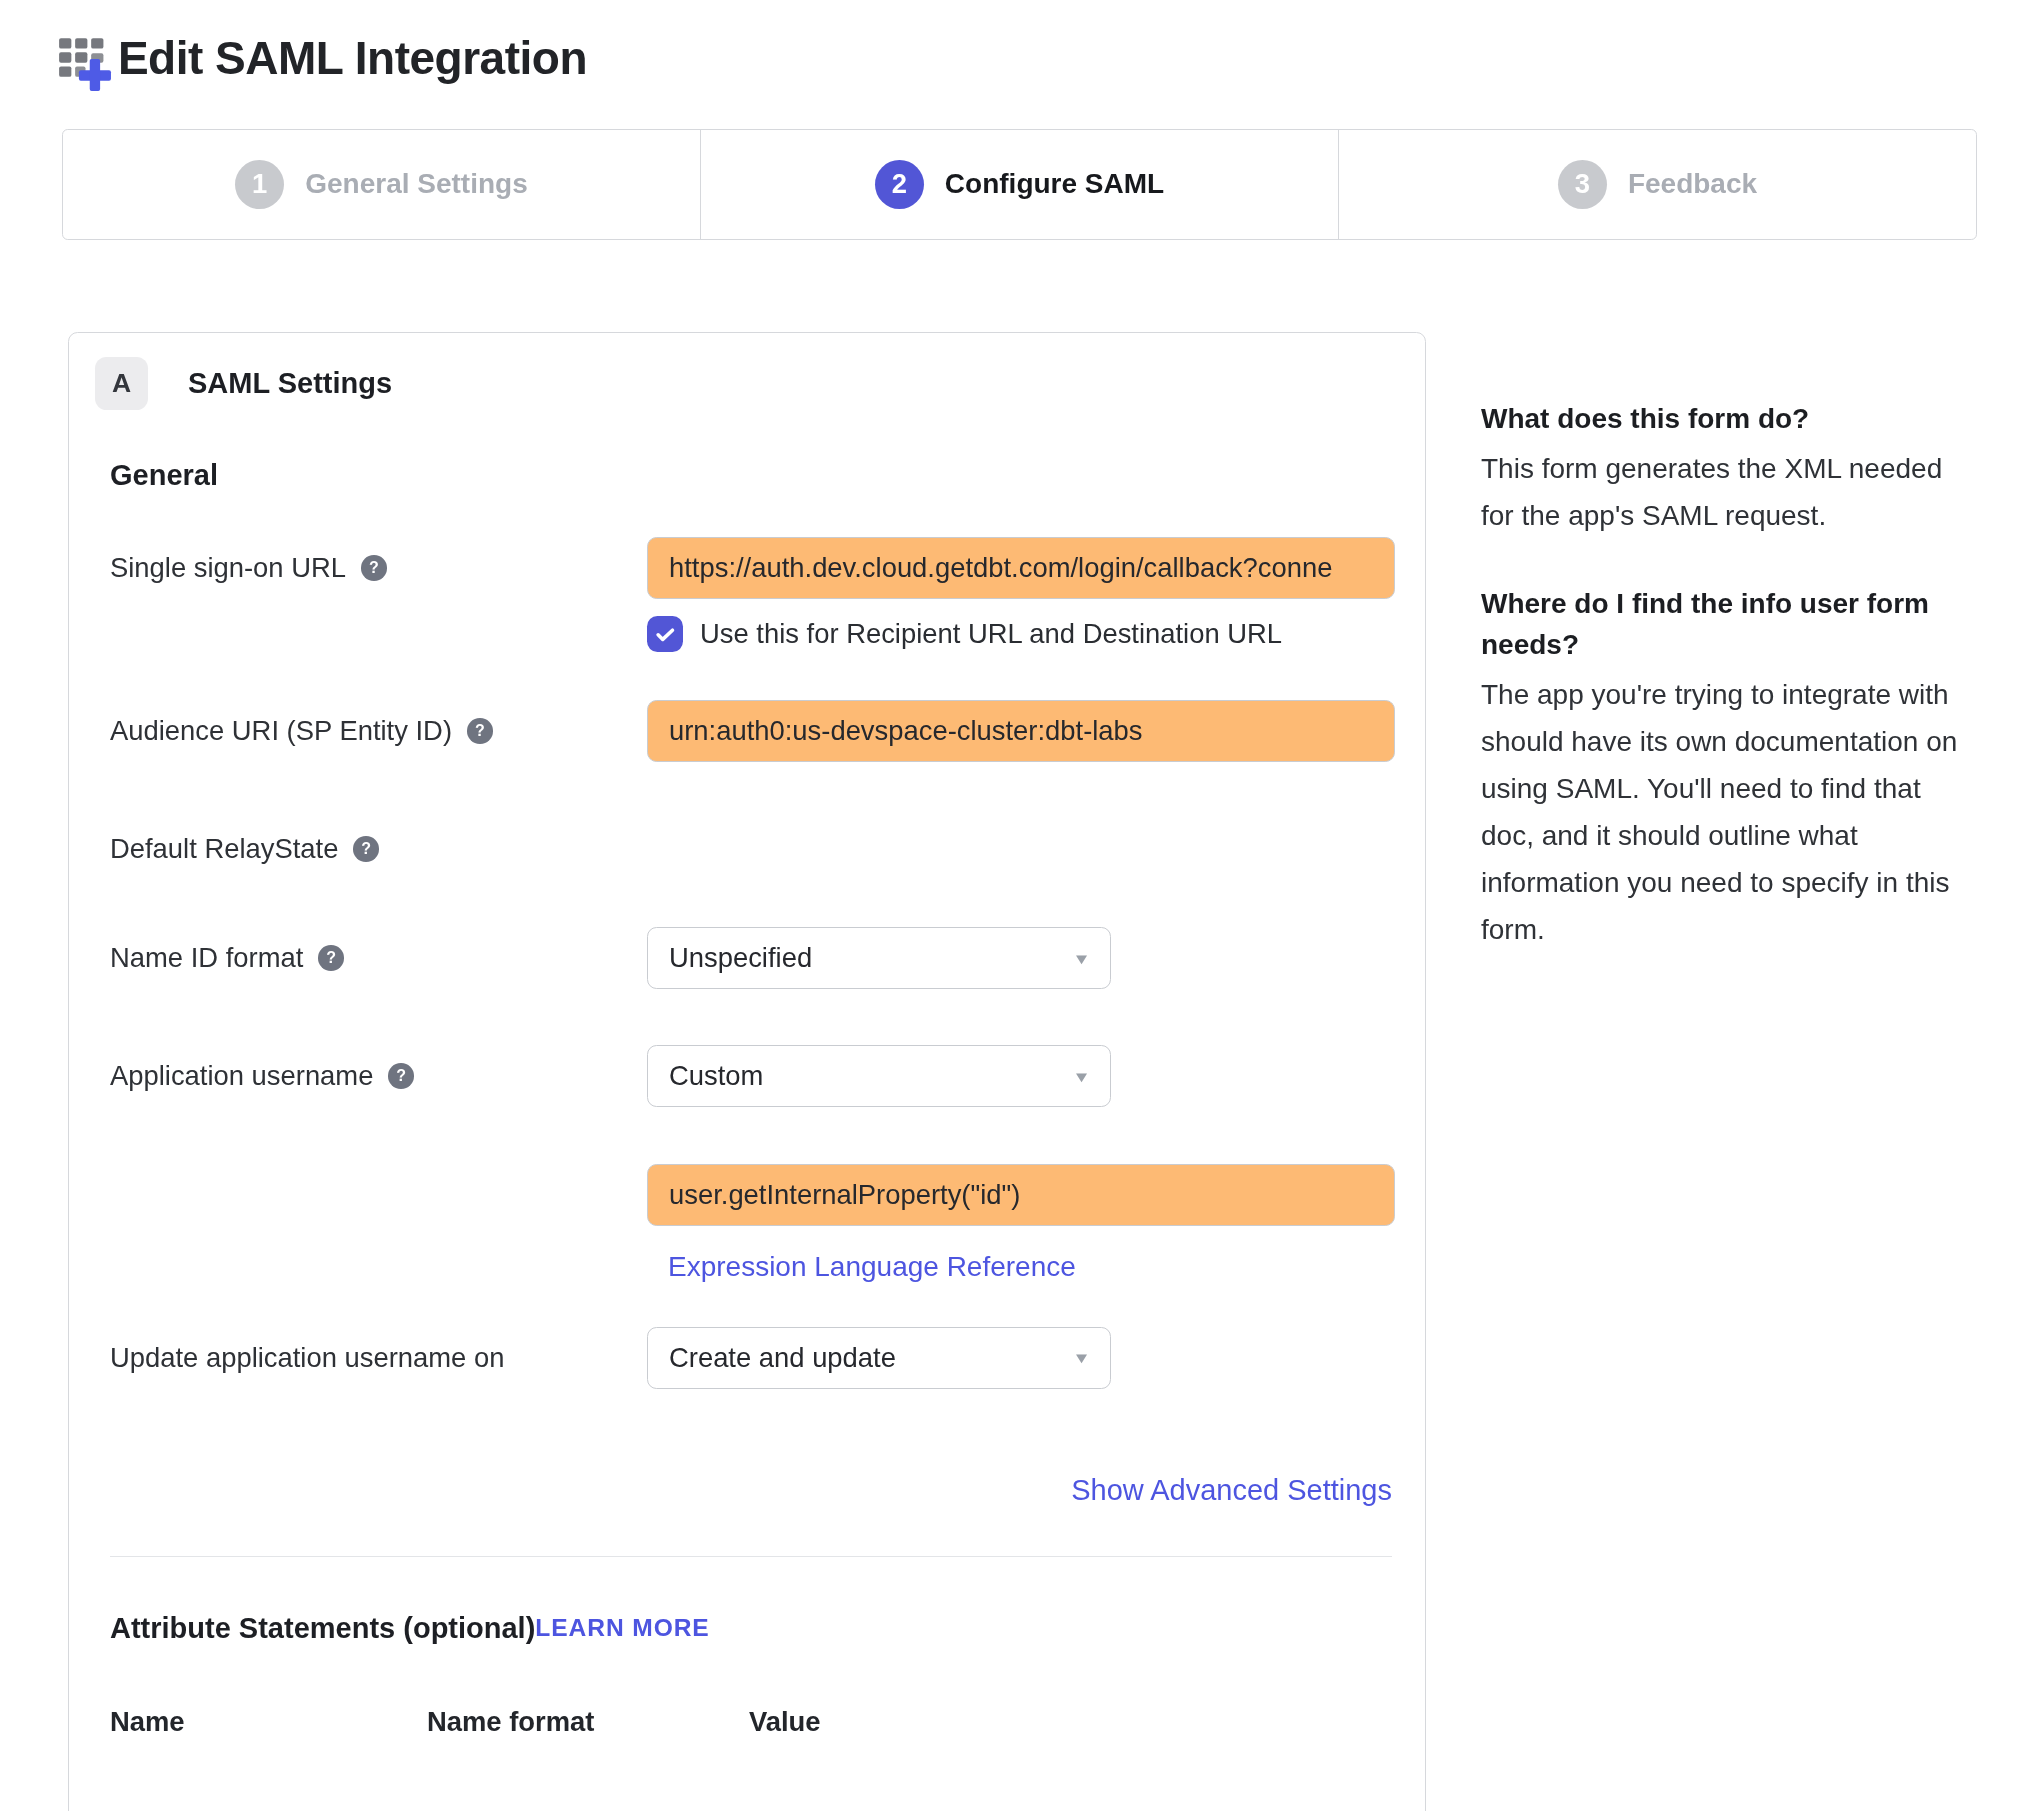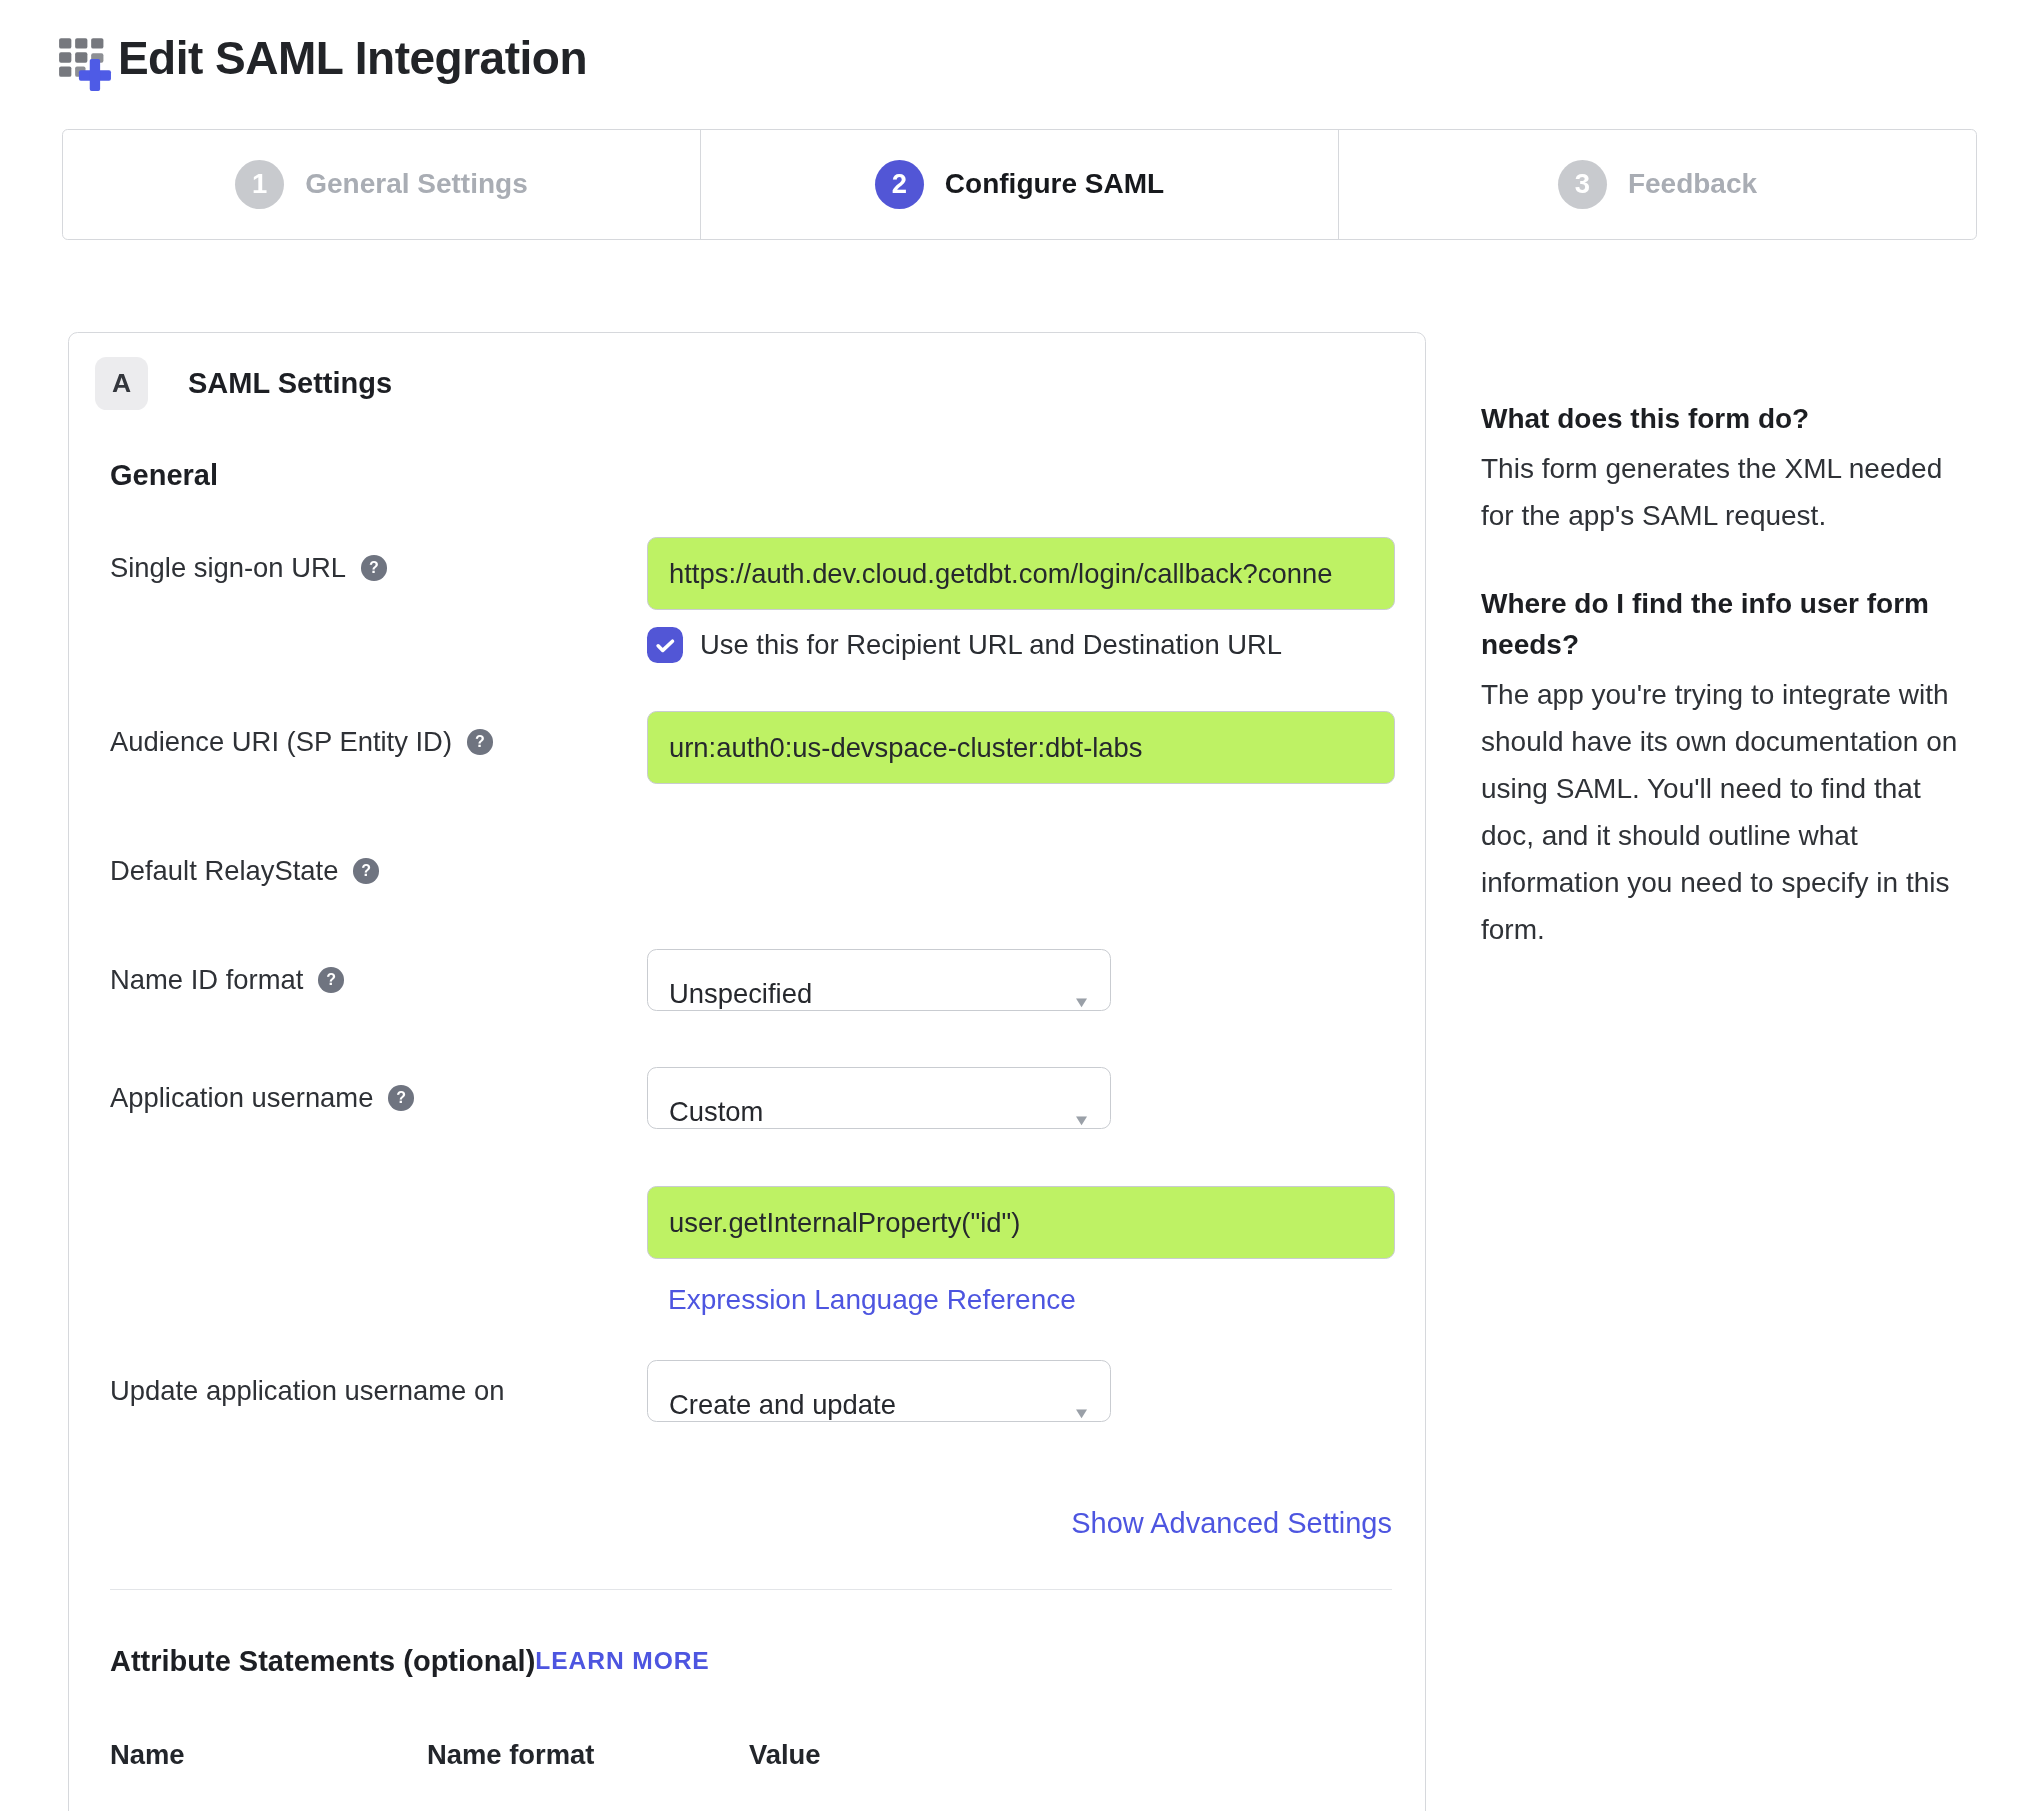--- a/index.html
+++ b/index.html
@@ -57,27 +57,27 @@
     width:537px;flex:0 0 auto;font-size:27.4px;color:var(--label);line-height:62px;
     display:flex;align-items:center;
   }
   .help-icon{
     width:25.6px;height:25.6px;border-radius:50%;background:#6f7480;color:#fff;
     font-size:16px;font-weight:700;display:inline-flex;align-items:center;justify-content:center;
     margin-left:15px;flex:0 0 auto;cursor:pointer;
   }
   .ffield{flex:1 1 auto;}
   .text-input{
-    display:block;width:748px;height:73px;border:1.4px solid var(--input-border);border-radius:9.5px;
+    display:block;width:748px;height:62px;border:1.4px solid var(--input-border);border-radius:9.5px;
     font-family:"Liberation Sans", sans-serif;font-size:27.4px;color:#26282d;
-    padding:0 21px;background:#bef264;outline:none;white-space:nowrap;overflow:hidden;
+    padding:0 21px;background:#fdba74;outline:none;white-space:nowrap;overflow:hidden;
   }
   .dropdown{
     width:464px;height:62px;border:1.4px solid var(--input-border);border-radius:9.5px;background:#fff;
-    display:flex;align-items:flex-end;justify-content:space-between;padding:0 21px;cursor:pointer;
+    display:flex;align-items:center;justify-content:space-between;padding:0 21px;cursor:pointer;
   }
   .dropdown-value{font-size:27.4px;color:#26282d;}
   .caret{font-size:15px;color:#9aa0a8;transform:scaleX(1.25);}
   .checkbox-row{display:flex;align-items:center;margin-top:17px;cursor:pointer;}
   .checkbox{
     width:36px;height:36px;border-radius:10.4px;background:var(--accent);
     display:flex;align-items:center;justify-content:center;flex:0 0 auto;
   }
   .checkbox svg{width:24.6px;height:24.6px;}
   .checkbox-label{font-size:27.4px;color:#2a2d32;margin-left:17px;}

